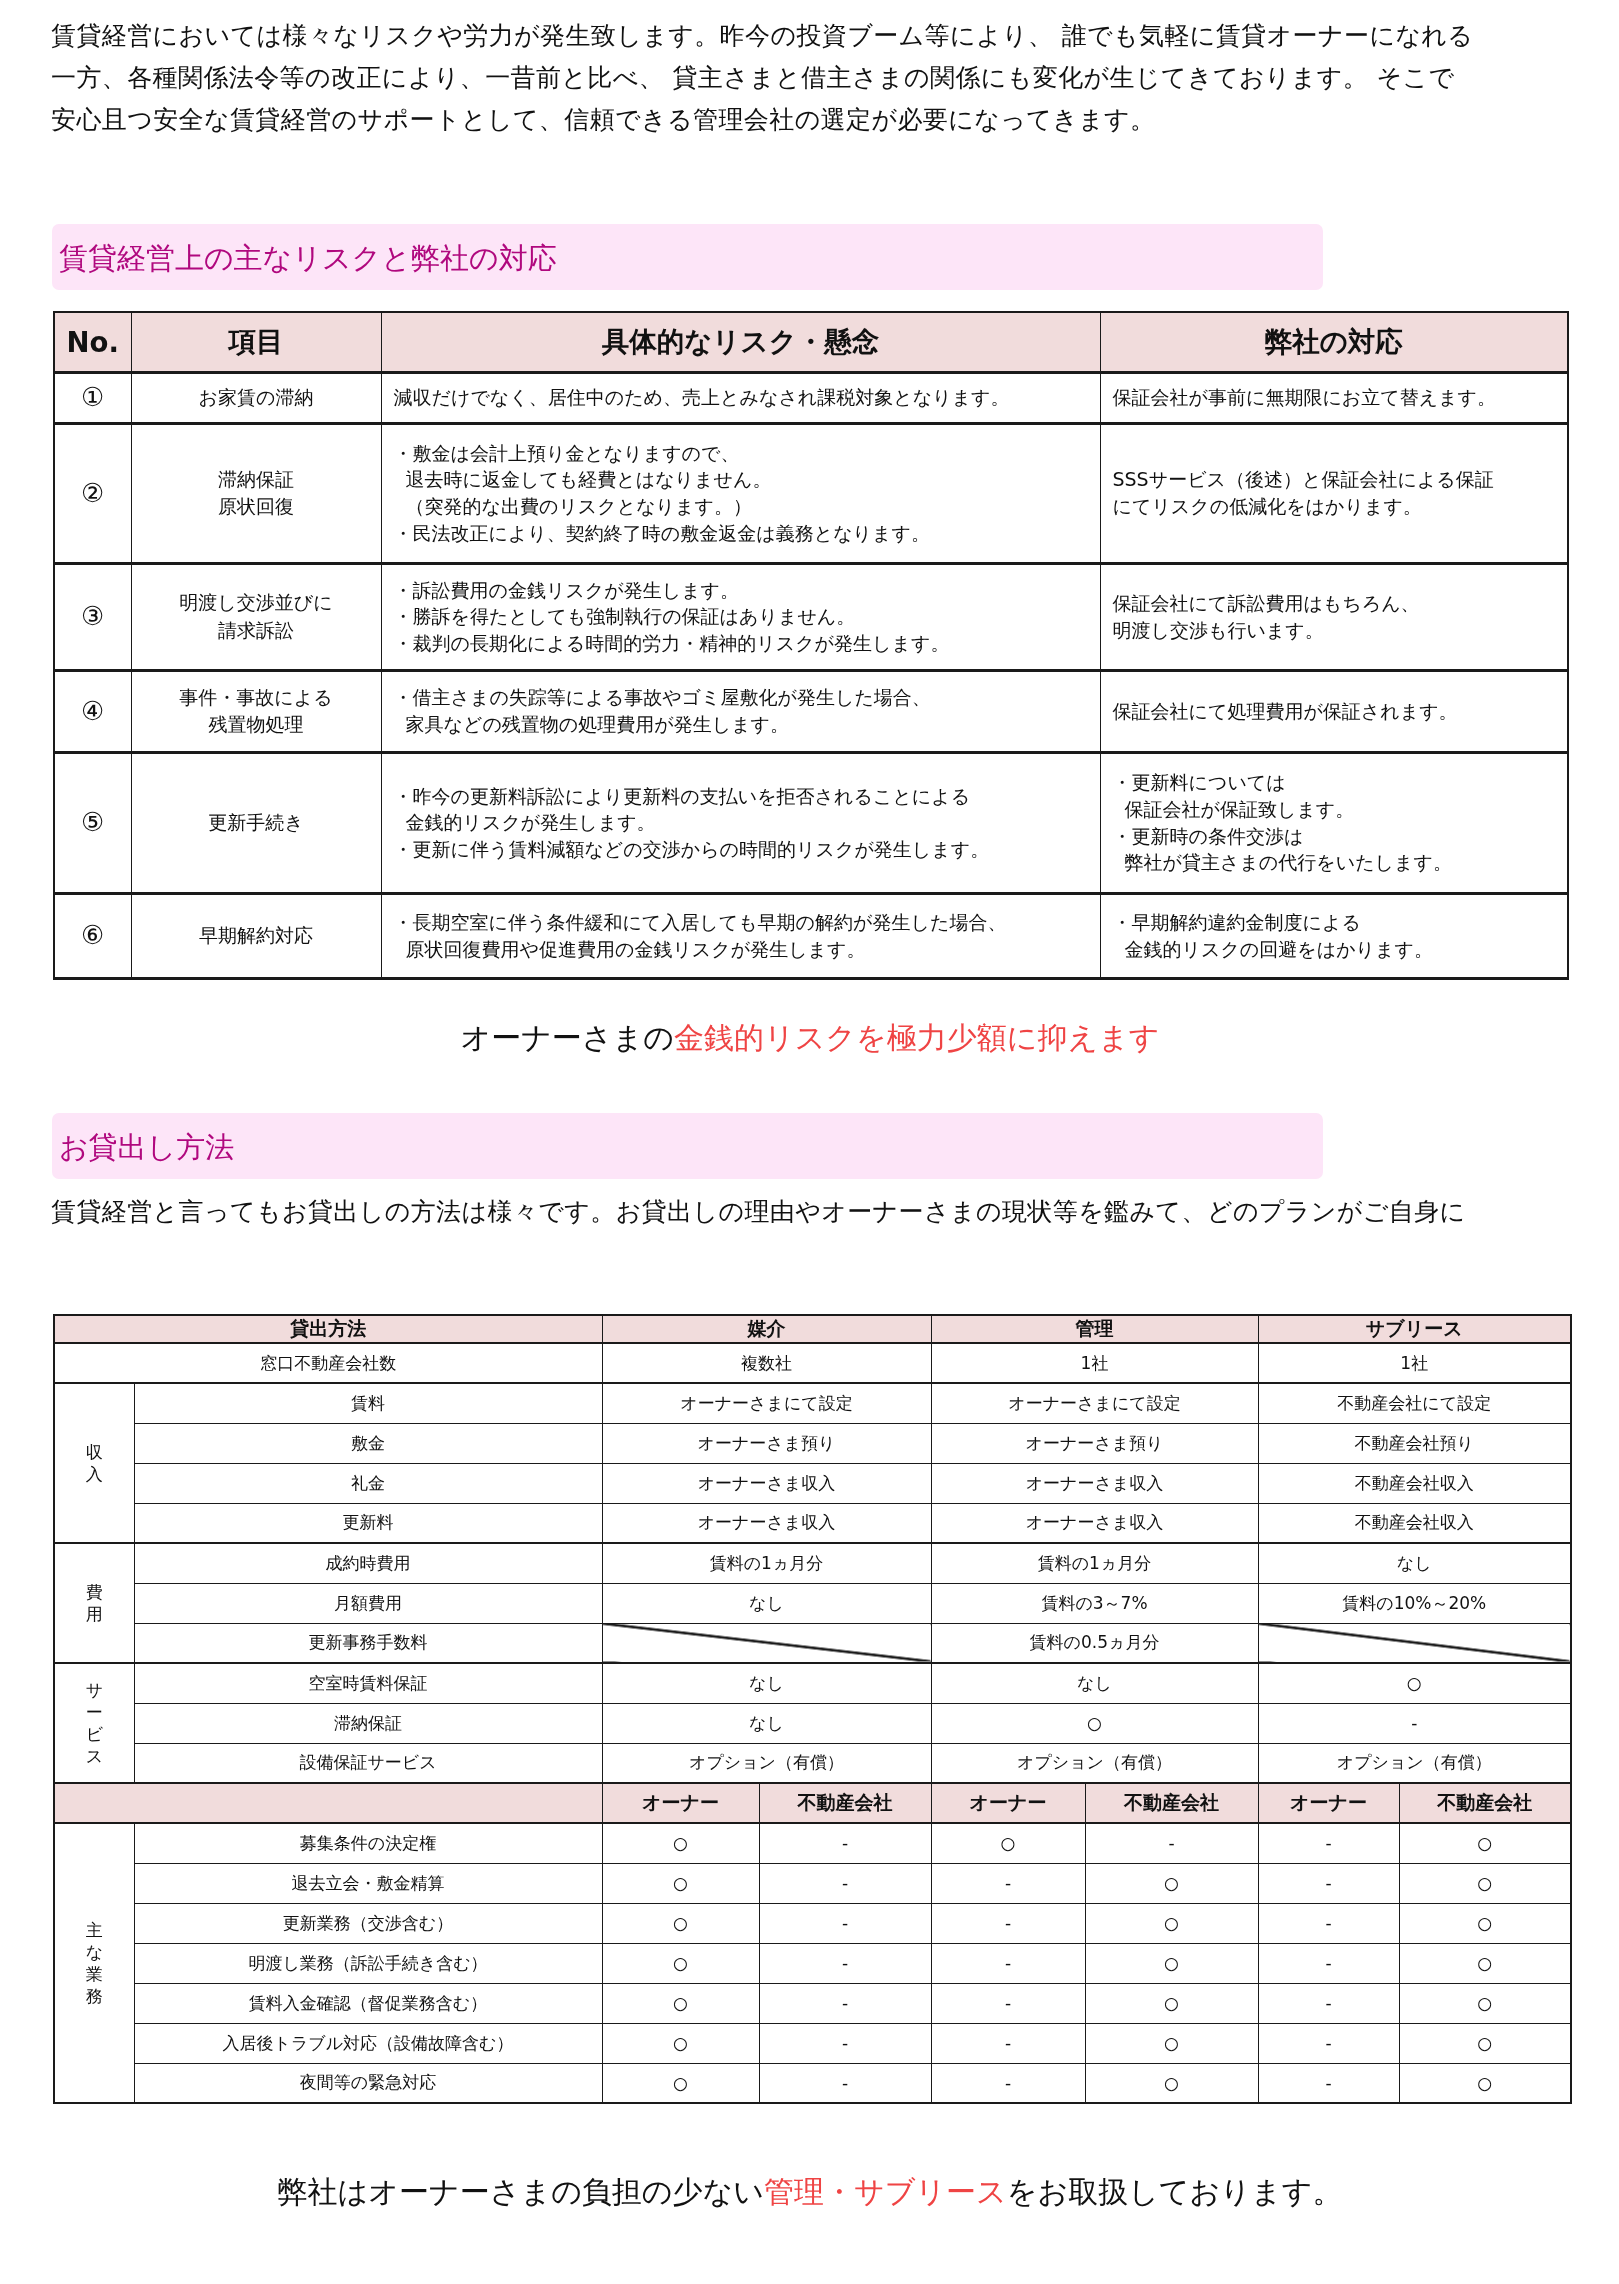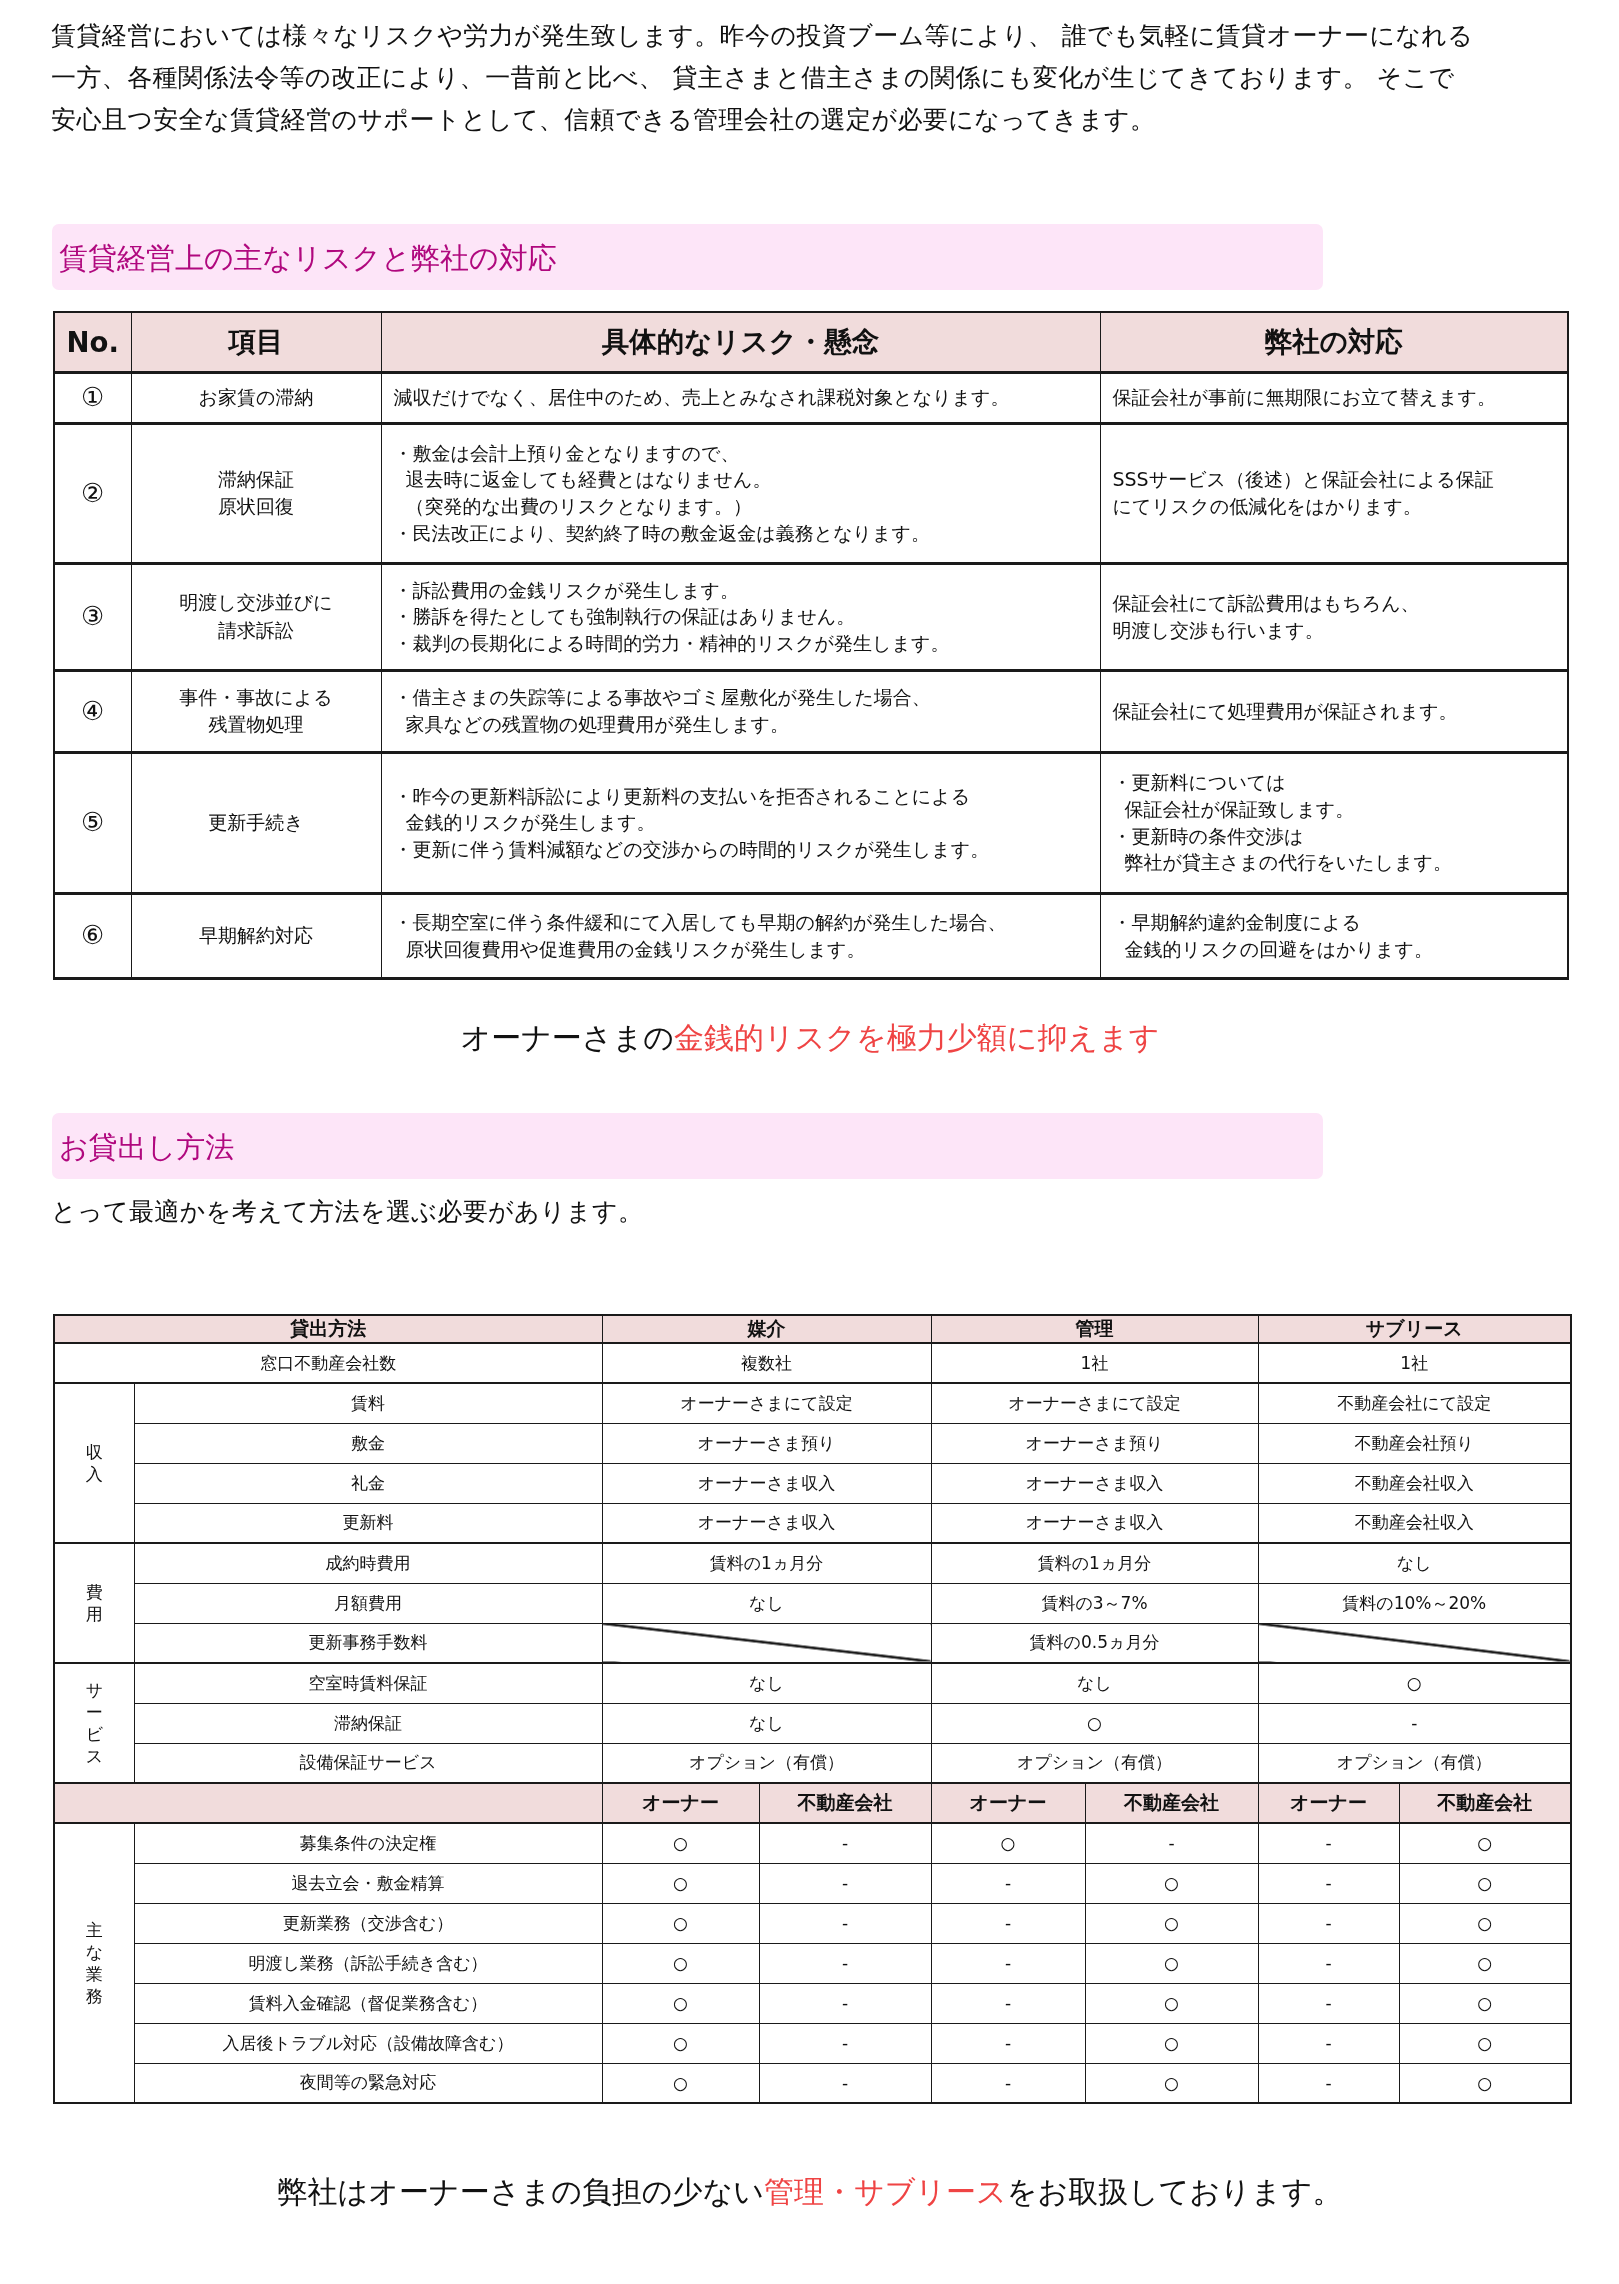--- a/index.html
+++ b/index.html
@@ -170,21 +170,21 @@
 
 <div class="slogan" id="slogan1">
   <span>オーナーさまの</span><span class="pink">金銭的リスクを極力少額に抑えます</span>
 </div>
 
 <div class="sec-heading" id="h2">
   <span>お貸出し方法</span>
 </div>
 
 <div class="para2">
-  <p>とって最適かを考えて方法を選ぶ必要があります。</p>
+  <p>賃貸経営と言ってもお貸出しの方法は様々です。お貸出しの理由やオーナーさまの現状等を鑑みて、どのプランがご自身に</p>
 </div>
 
 <table id="plans">
   <colgroup>
     <col style="width:80px">
       <col style="width:468px">
     <col style="width:157px">
       <col style="width:172px">
     <col style="width:154px">
       <col style="width:173px">

